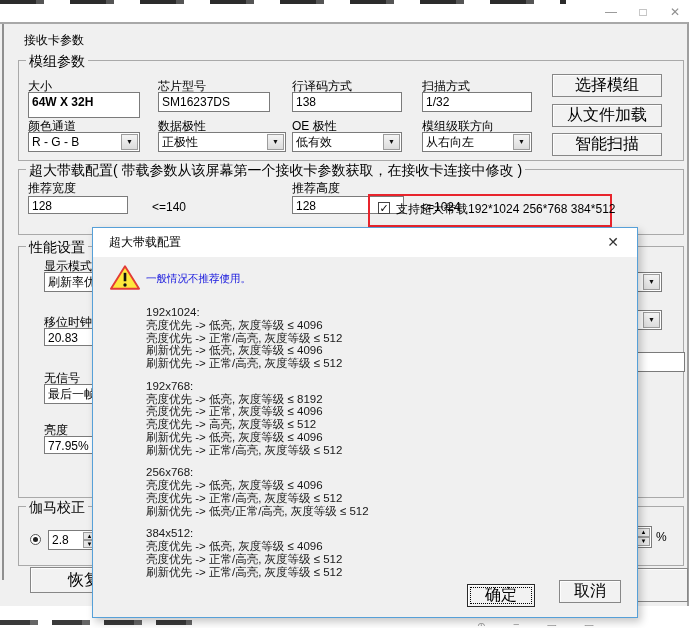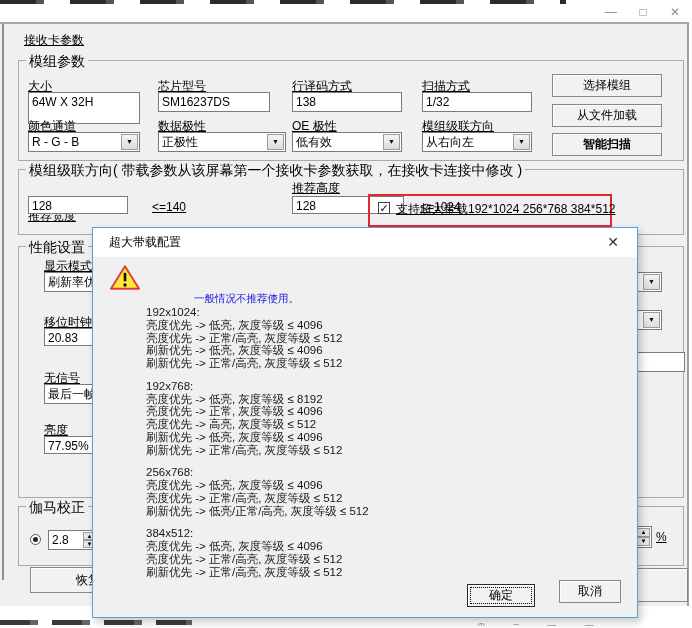--- a/index.html
+++ b/index.html
@@ -7,30 +7,30 @@
        font-family:"Liberation Sans","DejaVu Sans",sans-serif;font-size:12px;color:#000;overflow:hidden;}
   .abs{position:absolute;}
   
   #topfrag{left:0;top:0;width:566px;height:4px;
     background:repeating-linear-gradient(90deg,#2b2b2b 0 36px,#555 36px 44px,transparent 44px 70px);}
   #titlebar{left:0;top:4px;width:692px;height:18px;background:#fff;}
   .wctl{position:absolute;top:0;width:30px;height:18px;text-align:center;line-height:17px;color:#8f8f8f;font-size:12px;}
   #panel{left:0;top:22px;width:689px;height:584px;background:#f0f0f0;
          border-top:2px solid #a8a8a8;border-right:2px solid #9f9f9f;box-sizing:border-box;}
   #leftline{left:2px;top:24px;width:2px;height:556px;background:#8f8f8f;}
-  .lbl{position:absolute;white-space:nowrap;color:#000;font-size:12px;text-decoration:underline;}
+  .lbl{position:absolute;white-space:nowrap;color:#000;font-size:12px;}
   .group{position:absolute;border:1px solid #a9a9a9;}
   .gtitle{position:absolute;top:-8px;left:7px;background:#f0f0f0;padding:0 3px;font-size:14px;white-space:nowrap;}
   .tb{position:absolute;background:#fff;border:1px solid #7b7b7b;font-size:12px;line-height:16px;
       padding:1px 3px;white-space:nowrap;overflow:hidden;box-sizing:border-box;}
   .combo{position:absolute;background:#fff;border:1px solid #7b7b7b;font-size:12px;line-height:16px;
       padding:1px 18px 1px 3px;white-space:nowrap;overflow:hidden;box-sizing:border-box;}
   .arrbtn{position:absolute;top:1px;right:1px;bottom:1px;width:15px;background:linear-gradient(#f4f4f4,#dcdcdc);
       border:1px solid #9c9c9c;color:#111;font-size:7px;display:flex;align-items:center;justify-content:center;}
-  .btn{position:absolute;background:#f2f2f2;border:1px solid #878787;text-align:center;font-size:12px;
+  .btn{position:absolute;background:#f2f2f2;border:1px solid #878787;text-align:center;font-size:16px;
       box-shadow:inset 1px 1px 0 #fdfdfd;display:flex;align-items:center;justify-content:center;box-sizing:border-box;}
   .spinbox{position:absolute;background:#fff;border:1px solid #7b7b7b;font-size:12px;line-height:16px;
       padding:1px 16px 1px 3px;box-sizing:border-box;}
   .spinbtns{position:absolute;right:1px;top:1px;bottom:1px;width:13px;display:flex;flex-direction:column;}
   .spinbtns .sp{flex:1;background:#e6e6e6;border:1px solid #9c9c9c;font-size:6px;line-height:6px;
       text-align:center;color:#000;overflow:hidden;}
   .cbx{position:absolute;width:12px;height:12px;background:#fff;border:1px solid #444;
       font-size:11px;line-height:11px;text-align:center;box-sizing:border-box;}
   .redbox{position:absolute;border:2px solid #e8242c;}
   .radio{position:absolute;width:11px;height:11px;border-radius:50%;background:#fff;border:1px solid #555;box-sizing:border-box;}
@@ -69,21 +69,21 @@
 <div class="abs" id="panel">
   <div class="lbl" style="left:24px;top:8px;">接收卡参数</div>
 
   <div class="group" style="left:18px;top:36px;width:664px;height:99px;">
     <span class="gtitle">模组参数</span>
   </div>
   <div class="lbl" style="left:28px;top:54px;">大小</div>
   <div class="lbl" style="left:158px;top:54px;">芯片型号</div>
   <div class="lbl" style="left:292px;top:54px;">行译码方式</div>
   <div class="lbl" style="left:422px;top:54px;">扫描方式</div>
-  <div class="tb" style="left:28px;top:68px;width:112px;height:32px;">64W X 32H</div>
+  <div class="tb" style="left:28px;top:68px;width:112px;height:26px;font-weight:bold;">64W X 32H</div>
   <div class="tb" style="left:158px;top:68px;width:112px;height:20px;">SM16237DS</div>
   <div class="tb" style="left:292px;top:68px;width:110px;height:20px;">138</div>
   <div class="tb" style="left:422px;top:68px;width:110px;height:20px;">1/32</div>
 
   <div class="lbl" style="left:28px;top:94px;">颜色通道</div>
   <div class="lbl" style="left:158px;top:94px;">数据极性</div>
   <div class="lbl" style="left:292px;top:94px;">OE 极性</div>
   <div class="lbl" style="left:422px;top:94px;">模组级联方向</div>
   <div class="combo" style="left:28px;top:108px;width:112px;height:20px;">
     <span>R - G - B</span>
@@ -97,26 +97,26 @@
     <span>低有效</span>
     <span class="arrbtn">▼</span>
   </div>
   <div class="combo" style="left:422px;top:108px;width:110px;height:20px;">
     <span>从右向左</span>
     <span class="arrbtn">▼</span>
   </div>
 
   <div class="btn" style="left:552px;top:50px;width:110px;height:23px;">选择模组</div>
   <div class="btn" style="left:552px;top:80px;width:110px;height:23px;">从文件加载</div>
-  <div class="btn" style="left:552px;top:109px;width:110px;height:23px;font-weight:bold;">智能扫描</div>
+  <div class="btn" style="left:552px;top:109px;width:110px;height:23px;">智能扫描</div>
 
   <div class="group" style="left:18px;top:145px;width:664px;height:64px;">
-    <span class="gtitle">模组级联方向( 带载参数从该屏幕第一个接收卡参数获取，在接收卡连接中修改 )</span>
-  </div>
-  <div class="lbl" style="left:28px;top:156px;margin-top:28px;">推荐宽度</div>
+    <span class="gtitle">超大带载配置( 带载参数从该屏幕第一个接收卡参数获取，在接收卡连接中修改 )</span>
+  </div>
+  <div class="lbl" style="left:28px;top:156px;">推荐宽度</div>
   <div class="tb" style="left:28px;top:172px;width:100px;height:18px;">128</div>
   <div class="lbl" style="left:152px;top:176px;">&lt;=140</div>
   <div class="lbl" style="left:292px;top:156px;">推荐高度</div>
   <div class="tb" style="left:292px;top:172px;width:112px;height:18px;">128</div>
   <div class="lbl" style="left:420px;top:176px;">&lt;=1024</div>
 
   <div class="redbox" style="left:368px;top:170px;width:240px;height:29px;"></div>
   <div class="cbx" style="left:378px;top:178px;">✓</div>
   <div class="lbl" style="left:396px;top:177px;">支持超大带载192*1024 256*768 384*512</div>
 
@@ -170,21 +170,21 @@
   <div id="dlgtitle">
     <span class="txt">超大带载配置</span>
     <span id="dlgclose">✕</span>
   </div>
 
   <svg style="position:absolute;left:17px;top:36px;" width="30" height="27" viewBox="0 0 32 28">
     <path d="M16 2 L31 26 L1 26 Z" fill="#ffe83c" stroke="#e23b36" stroke-width="2" stroke-linejoin="round"></path>
     <rect x="14.6" y="9" width="2.8" height="9" fill="#111"></rect>
     <circle cx="16" cy="22" r="1.8" fill="#111"></circle>
   </svg>
-  <div class="warn" style="left:53px;top:64px;margin-left:48px;">一般情况不推荐使用。</div>
+  <div class="warn" style="left:53px;top:44px;">一般情况不推荐使用。</div>
 
   <div id="sections">
     <div class="sec">
       <div>192x1024:</div>
       <div>亮度优先 -&gt; 低亮, 灰度等级 ≤ 4096</div>
       <div>亮度优先 -&gt; 正常/高亮, 灰度等级 ≤ 512</div>
       <div>刷新优先 -&gt; 低亮, 灰度等级 ≤ 4096</div>
       <div>刷新优先 -&gt; 正常/高亮, 灰度等级 ≤ 512</div>
     </div>
     <div class="sec">

